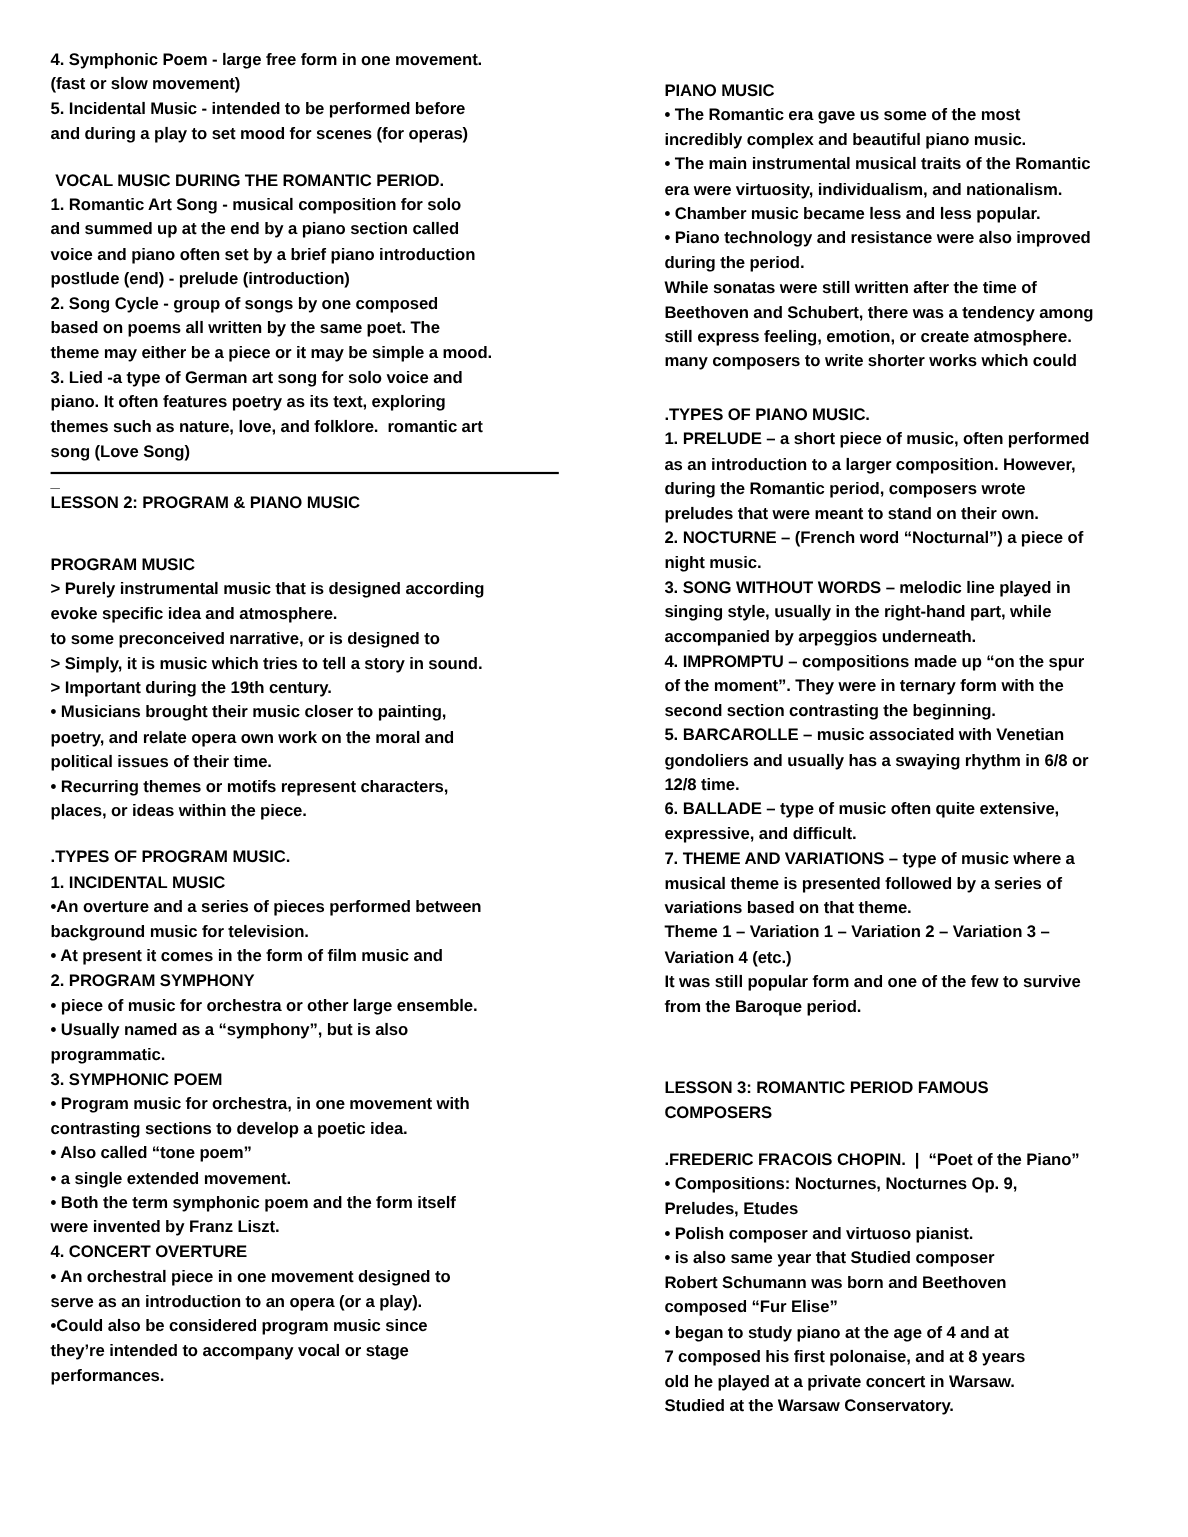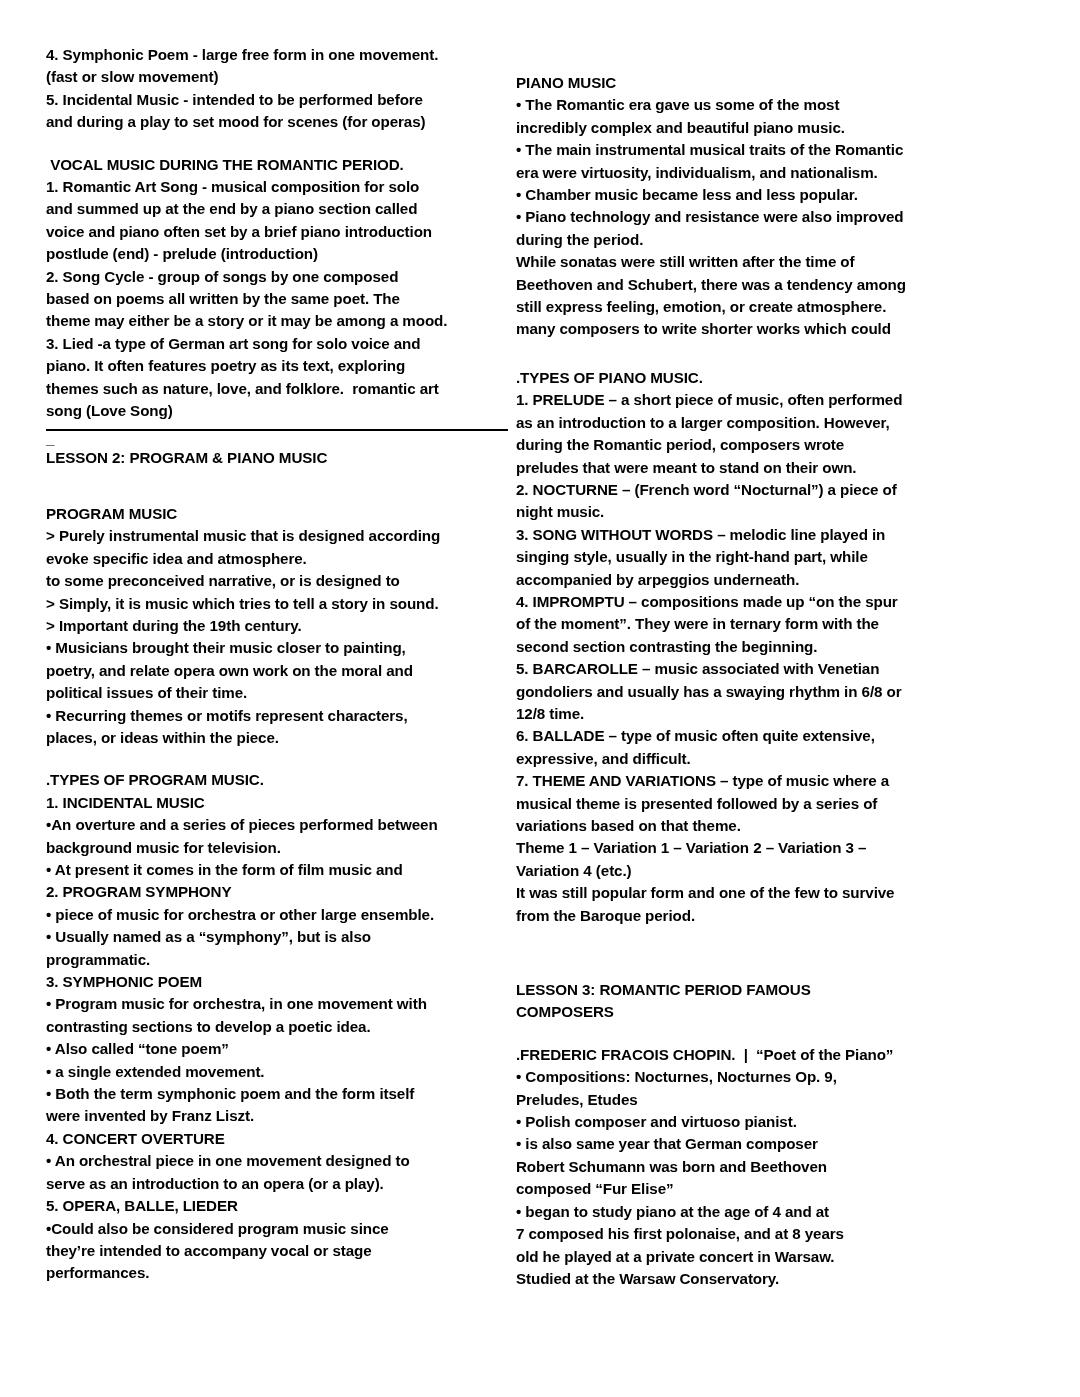--- a/index.html
+++ b/index.html
@@ -16,28 +16,30 @@
   .page {
     position: relative;
     width: 1080px;
     height: 1397px;
     box-sizing: border-box;
     padding: 44px 52px 40px 46px;
   }
   .columns {
     display: flex;
     flex-direction: row;
+    gap: 60px;
     align-items: flex-start;
   }
   .col {
     width: 470px;
     flex: 0 0 470px;
   }
   .col-right {
     padding-top: 28px;
+    margin-left: 28px;
   }
   .block {
     margin: 0 0 0 0;
   }
   .line {
     font-size: 15.2px;
     font-weight: bold;
     line-height: 22.4px;
     letter-spacing: -0.1px;
     white-space: pre-wrap;
@@ -76,21 +78,21 @@
       <div class="spacer-sm"></div>
 
       <div class="block">
         <div class="line"> VOCAL MUSIC DURING THE ROMANTIC PERIOD.</div>
         <div class="line">1. Romantic Art Song - musical composition for solo</div>
         <div class="line">and summed up at the end by a piano section called</div>
         <div class="line">voice and piano often set by a brief piano introduction</div>
         <div class="line">postlude (end) - prelude (introduction)</div>
         <div class="line">2. Song Cycle - group of songs by one composed</div>
         <div class="line">based on poems all written by the same poet. The</div>
-        <div class="line">theme may either be a story or it may be among a mood.</div>
+        <div class="line">theme may either be a piece or it may be simple a mood.</div>
         <div class="line">3. Lied -a type of German art song for solo voice and</div>
         <div class="line">piano. It often features poetry as its text, exploring</div>
         <div class="line">themes such as nature, love, and folklore.  romantic art</div>
         <div class="line">song (Love Song)</div>
       </div>
 
       <div class="rule"></div>
 
       <div class="block">
         <div class="underscore">_</div>
@@ -128,21 +130,20 @@
         <div class="line">3. SYMPHONIC POEM</div>
         <div class="line">• Program music for orchestra, in one movement with</div>
         <div class="line">contrasting sections to develop a poetic idea.</div>
         <div class="line">• Also called “tone poem”</div>
         <div class="line">• a single extended movement.</div>
         <div class="line">• Both the term symphonic poem and the form itself</div>
         <div class="line">were invented by Franz Liszt.</div>
         <div class="line">4. CONCERT OVERTURE</div>
         <div class="line">• An orchestral piece in one movement designed to</div>
         <div class="line">serve as an introduction to an opera (or a play).</div>
-        <div class="line">5. OPERA, BALLE, LIEDER</div>
         <div class="line">•Could also be considered program music since</div>
         <div class="line">they’re intended to accompany vocal or stage</div>
         <div class="line">performances.</div>
       </div>
 
     </div>
 
     <div class="col col-right">
 
       <div class="block">
@@ -197,21 +198,21 @@
         <div class="line">COMPOSERS</div>
       </div>
 
       <div class="spacer-sm"></div>
 
       <div class="block">
         <div class="line">.FREDERIC FRACOIS CHOPIN.  |  “Poet of the Piano”</div>
         <div class="line">• Compositions: Nocturnes, Nocturnes Op. 9,</div>
         <div class="line">Preludes, Etudes</div>
         <div class="line">• Polish composer and virtuoso pianist.</div>
-        <div class="line">• is also same year that German composer</div>
+        <div class="line">• is also same year that Studied composer</div>
         <div class="line">Robert Schumann was born and Beethoven</div>
         <div class="line">composed “Fur Elise”</div>
         <div class="line">• began to study piano at the age of 4 and at</div>
         <div class="line">7 composed his first polonaise, and at 8 years</div>
         <div class="line">old he played at a private concert in Warsaw.</div>
         <div class="line">Studied at the Warsaw Conservatory.</div>
       </div>
 
     </div>
 

